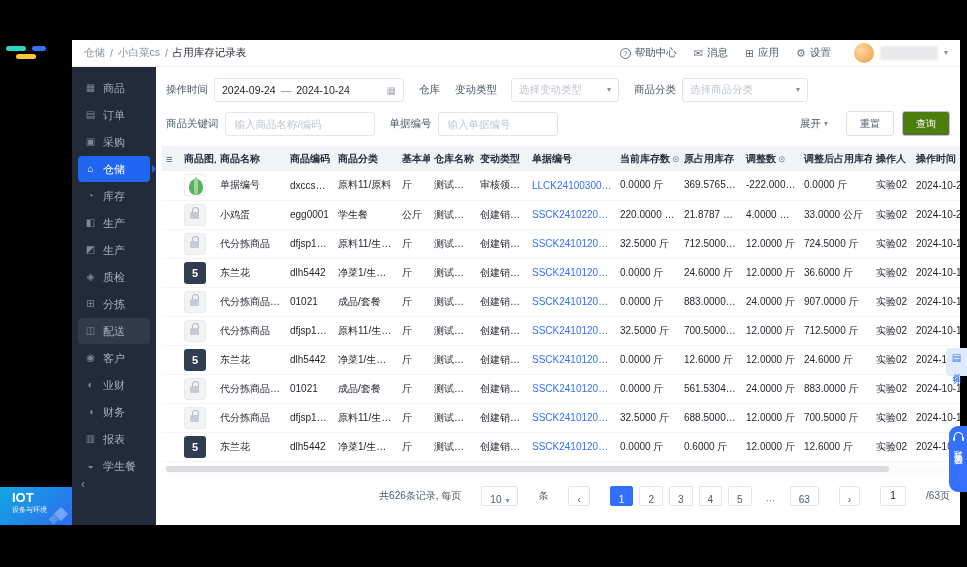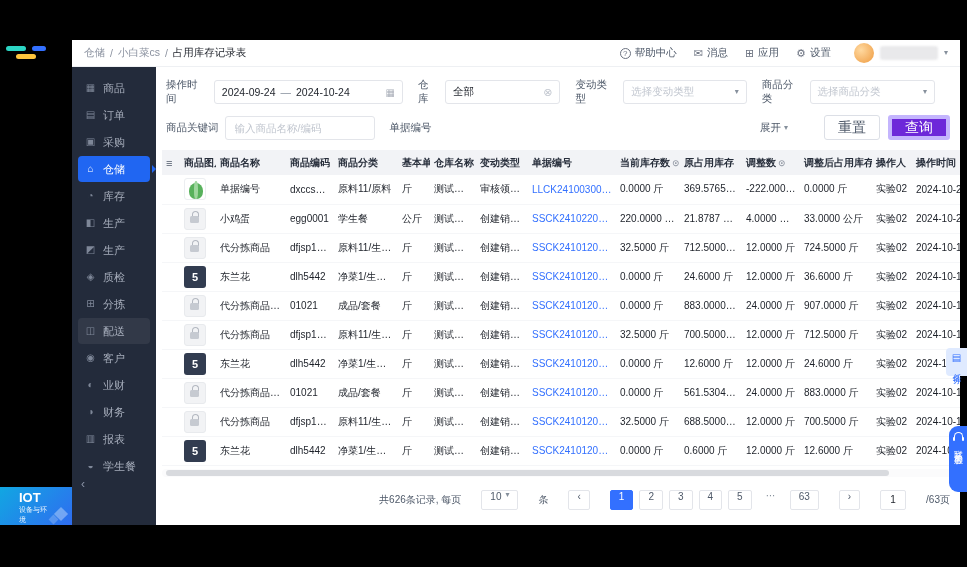--- a/index.html
+++ b/index.html
@@ -22,21 +22,21 @@
   .uname{width:58px;height:14px;border-radius:3px;background:#e9e9eb;filter:blur(1.2px);}
   .caret{font-size:8px;color:#86909c;line-height:1;}
 
   
   .logo{position:absolute;left:6px;top:44px;width:62px;height:18px;}
   .logo i{position:absolute;border-radius:3px;height:5px;}
   .logo .l1{left:0;top:2px;width:20px;}
   .logo .l2{left:10px;top:10px;width:20px;}
   .logo .l3{left:26px;top:2px;width:14px;}
   .iot{position:absolute;left:0;top:487px;width:72px;height:38px;overflow:hidden;
-       background:linear-gradient(135deg,#11a7e2,#2f6cf0);color:#fff;padding:4px 19px;cursor:default;}
+       background:linear-gradient(135deg,#11a7e2,#2f6cf0);color:#fff;padding:4px 12px;cursor:default;}
   .iot .t{font-size:13px;font-weight:bold;line-height:14px;}
   .iot .s{font-size:7px;opacity:.92;}
   .cube{position:absolute;right:6px;bottom:6px;width:10px;height:10px;background:rgba(255,255,255,.35);transform:rotate(45deg);}
   .cube2{right:15px;bottom:2px;width:7px;height:7px;background:rgba(255,255,255,.22);}
 
   
   .sidebar{position:absolute;left:72px;top:67px;width:84px;bottom:42px;background:#232b3b;}
   .menu{padding-top:7px;}
   .mi{position:relative;display:flex;align-items:center;gap:7px;height:26px;margin:1px 6px;
       padding:0 7px;border-radius:4px;color:#a6adbb;font-size:11px;cursor:pointer;white-space:nowrap;}
@@ -55,32 +55,32 @@
   .fgroup{display:flex;align-items:center;gap:6px;margin-right:15px;}
   .fbox{height:24px;border:1px solid #e3e5ea;border-radius:3px;background:#fff;display:flex;
         align-items:center;gap:5px;padding:0 7px;color:#1d2129;cursor:pointer;}
   .ph{color:#c1c6cf;}
   .dash{color:#86909c;}
   .cal{color:#a9aeb8;font-size:10px;}
   .clear{color:#c1c6cf;font-size:11px;}
   .spacer{flex:1;}
   .w-date{width:190px;}
   .w-wh{width:116px;}
-  .w-type{width:124px;}
+  .w-type{width:108px;margin-left:8px;}
   .w-cat{width:126px;}
   .w-kw{width:150px;}
   .w-doc{width:120px;}
   .fbox input{border:none;outline:none;font-size:10.5px;color:#1d2129;width:100%;
         font-family:Liberation Sans, sans-serif;background:transparent;}
   .fbox input::placeholder{color:#c1c6cf;}
-  .expand{display:flex;align-items:center;gap:3px;color:#4e5969;cursor:pointer;margin-right:28px;}
-  .btn{height:25px;padding:0 13px;border-radius:3px;font-size:14px;display:flex;align-items:center;
+  .expand{display:flex;align-items:center;gap:3px;color:#4e5969;cursor:pointer;margin-right:10px;}
+  .btn{height:25px;padding:0 13px;border-radius:3px;font-size:10px;display:flex;align-items:center;
        cursor:pointer;font-family:inherit;margin-left:8px;}
   .btn.ghost{border:1px solid #dcdfe6;color:#4e5969;background:#fff;}
-  .btn.primary{background:#6d28d9;color:#fff;border:4px solid #c4b5fd;}
+  .btn.primary{background:#4d7c0f;color:#fff;border:1px solid #c4b5fd;}
 
   
   .twrap{margin-left:6px;width:calc(100% - 6px);overflow:hidden;}
   table{border-collapse:collapse;table-layout:fixed;width:820px;font-size:10px;color:#1d2129;}
   thead th{background:#f2f3f6;height:25px;font-weight:bold;text-align:left;padding:0 4px;
            color:#272e3b;white-space:nowrap;overflow:hidden;font-size:10px;}
   .thico{color:#4e5969;font-size:11px;}
   .fico{color:#9aa0ab;font-size:9px;margin-left:2px;}
   tbody td{height:29px;border-bottom:1px solid #f5f6f8;padding:0 4px;white-space:nowrap;
            overflow:hidden;text-overflow:ellipsis;}
@@ -98,21 +98,21 @@
       background:#9ed69e;border-radius:40%;}
   .num5{background:#323c50;color:#fff;font-size:11px;font-weight:bold;display:flex;
       align-items:center;justify-content:center;}
 
   
   .hscroll{position:relative;height:8px;margin:3px 4px 0 6px;background:#fbfbfc;border-radius:4px;}
   .hscroll .thumb-bar{position:absolute;left:4px;top:1px;height:6px;width:91%;background:#d8dade;border-radius:3px;cursor:pointer;}
   .pager{display:flex;align-items:center;justify-content:flex-end;gap:20px;padding:13px 10px 0 0;
          font-size:10px;color:#4e5969;}
   .pgbox{height:20px;min-width:20px;border:1px solid #e3e5ea;border-radius:2px;display:inline-flex;
-         align-items:flex-start;justify-content:center;padding:0 8px;background:#fff;cursor:pointer;color:#4e5969;}
+         align-items:flex-end;justify-content:center;padding:0 8px;background:#fff;cursor:pointer;color:#4e5969;}
   .pgbox.active{background:#3370ff;border-color:#3370ff;color:#fff;}
   .pgbox.pgdots{border:none;color:#86909c;cursor:default;}
   .pages{display:inline-flex;gap:6px;}
   .sizer{gap:4px;}
   .jump{width:26px;height:20px;border:1px solid #e3e5ea;border-radius:2px;text-align:center;
         font-size:10px;color:#1d2129;outline:none;font-family:inherit;}
 
   
   .task-tab{position:absolute;right:0;top:348px;width:21px;padding:5px 2px 6px;background:#dfeaff;
         color:#3370ff;border-radius:4px 0 0 4px;display:flex;flex-direction:column;align-items:center;
@@ -252,25 +252,20 @@
         <div class="fbox w-date">
           <span>2024-09-24</span>
           <span class="dash">—</span>
           <span>2024-10-24</span>
           <span class="spacer"></span>
           <span class="cal">▦</span>
         </div>
       </div>
       <div class="fgroup">
         <span>仓库</span>
-        <div class="fbox w-wh">
-          <span>全部</span>
-          <span class="spacer"></span>
-          <span class="clear">⊗</span>
-        </div>
       </div>
       <div class="fgroup">
         <span>变动类型</span>
         <div class="fbox w-type">
           <span class="ph">选择变动类型</span>
           <span class="spacer"></span>
           <span class="caret">▾</span>
         </div>
       </div>
       <div class="fgroup">
@@ -285,20 +280,23 @@
 
     <div class="frow">
       <div class="fgroup">
         <span>商品关键词</span>
         <div class="fbox w-kw">
           <input placeholder="输入商品名称/编码" style="">
         </div>
       </div>
       <div class="fgroup">
         <span>单据编号</span>
+        <div class="fbox w-doc">
+          <input placeholder="输入单据编号" style="">
+        </div>
       </div>
       <span class="spacer"></span>
       <span class="expand">
         <span>展开</span>
         <span class="caret">▾</span>
       </span>
       <button class="btn ghost">重置</button>
       <button class="btn primary">查询</button>
     </div>
   </div>

